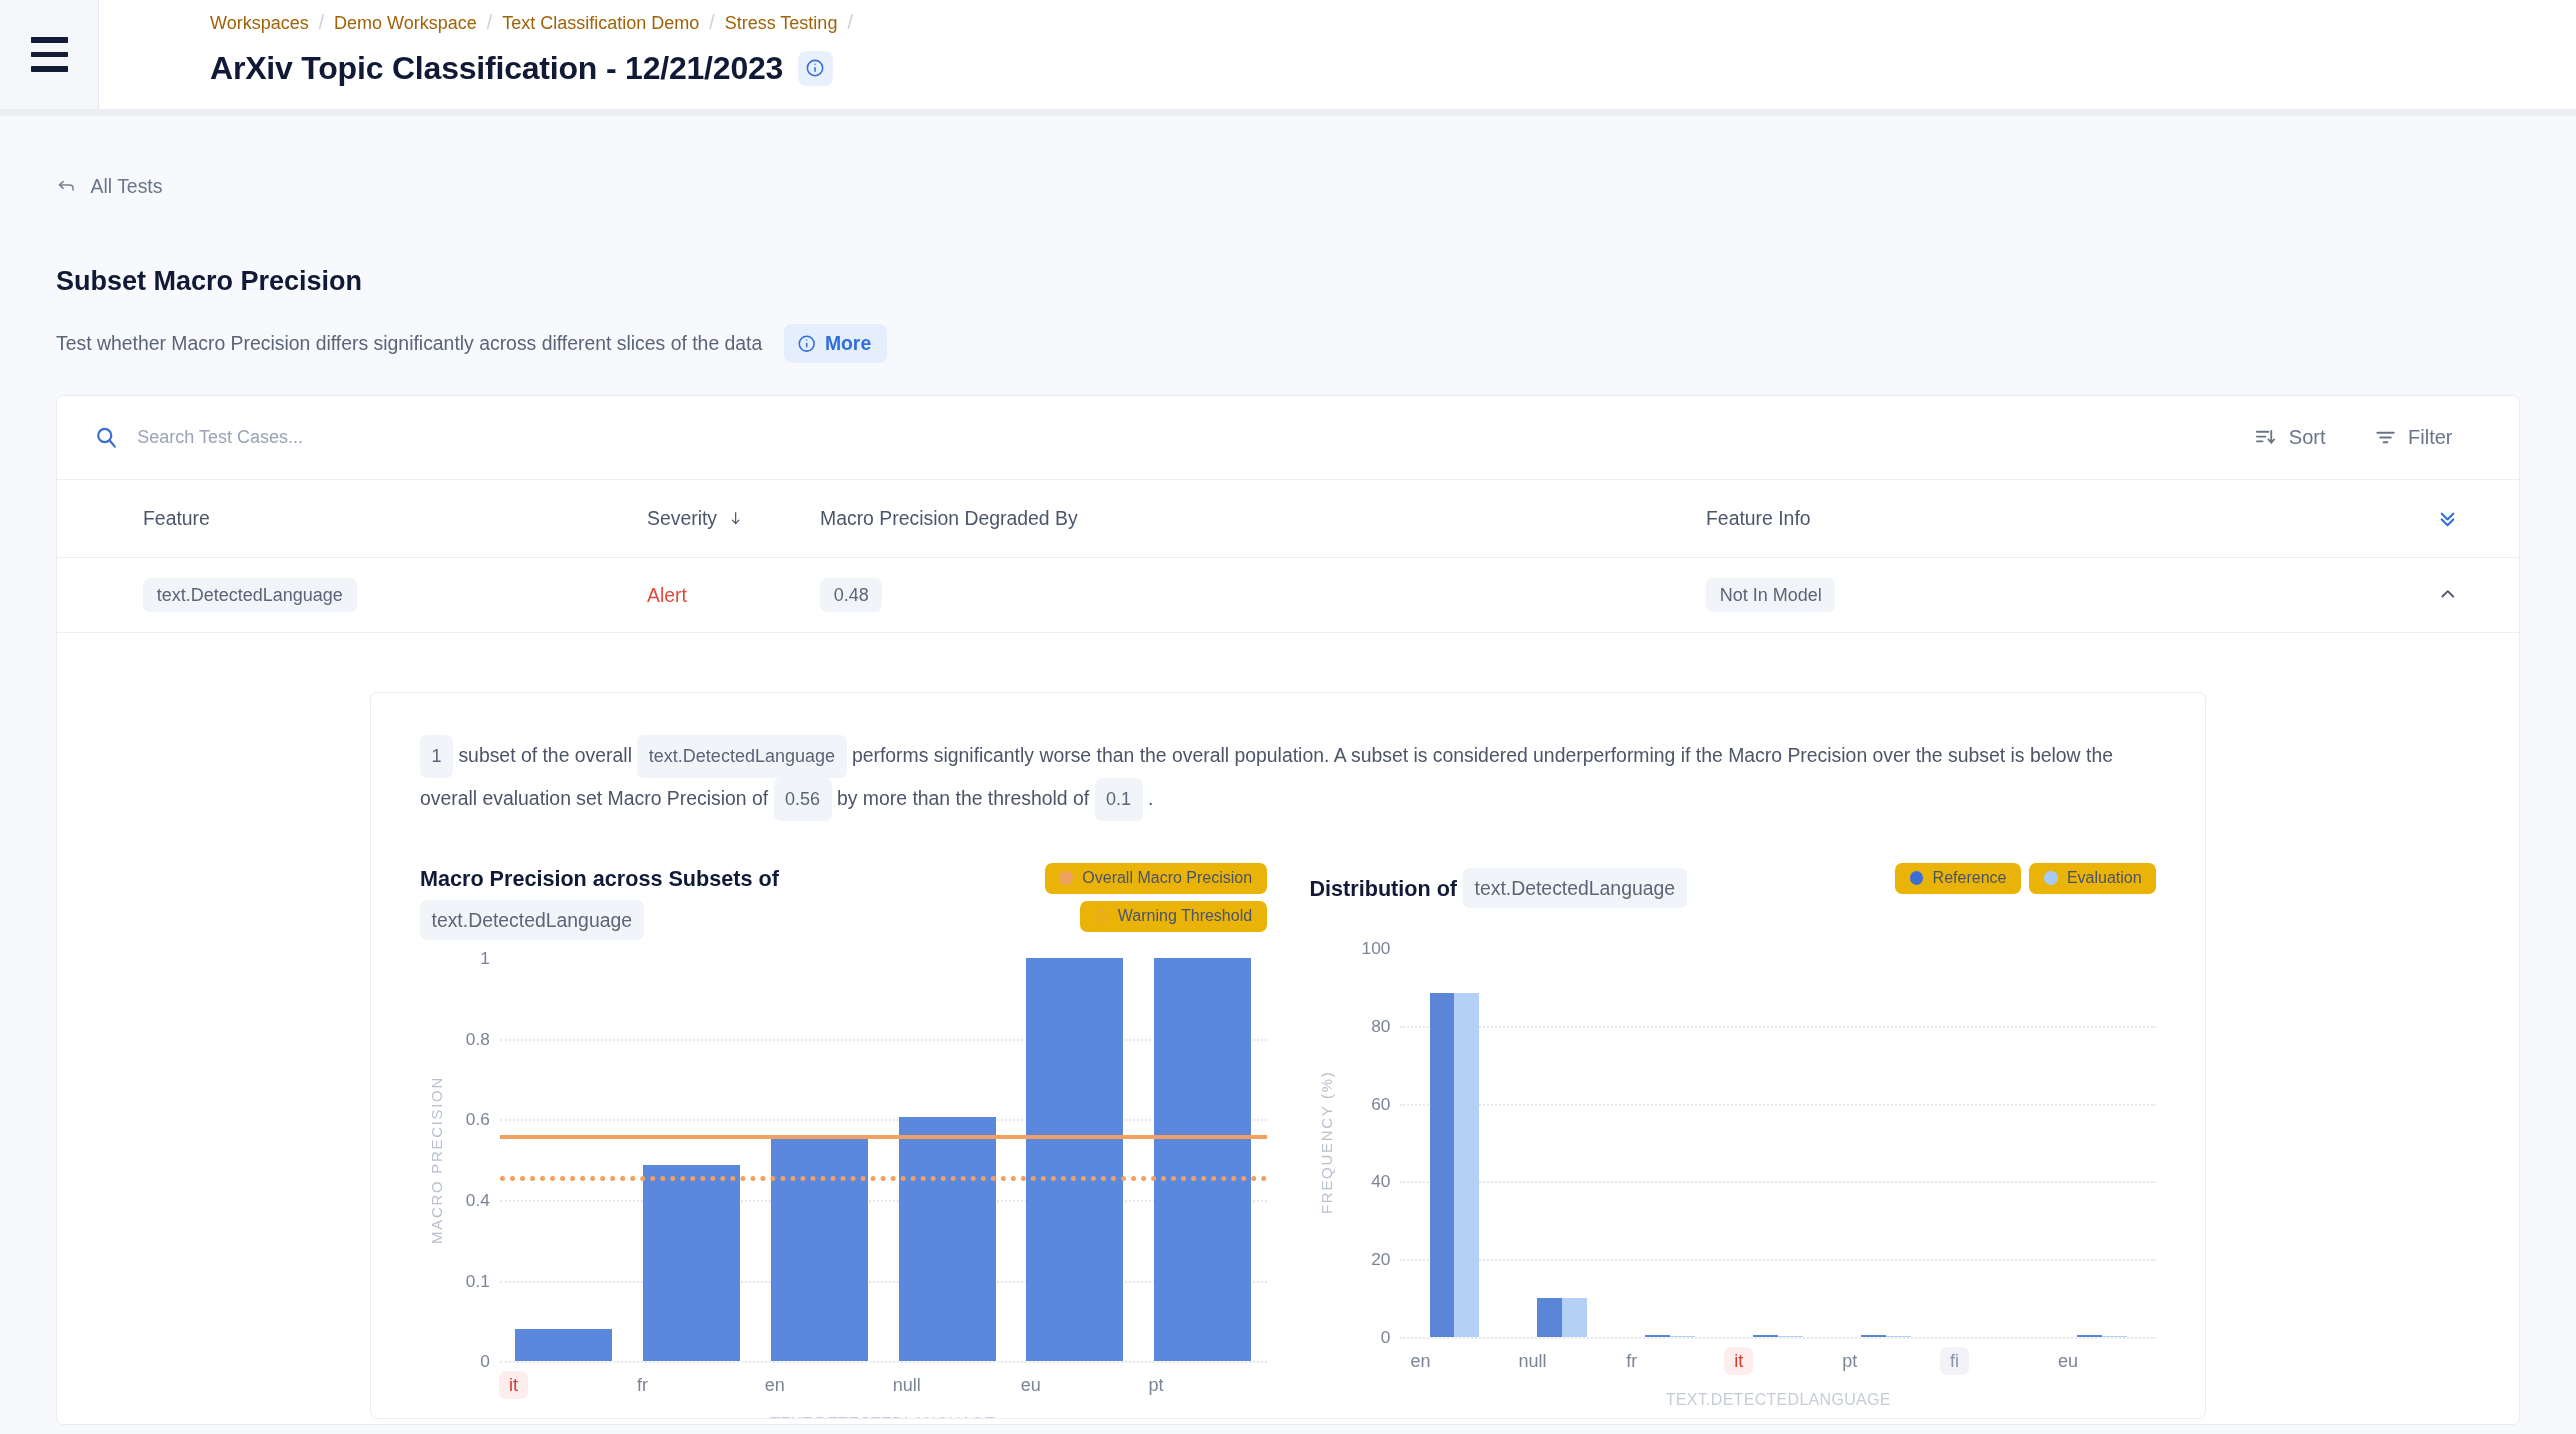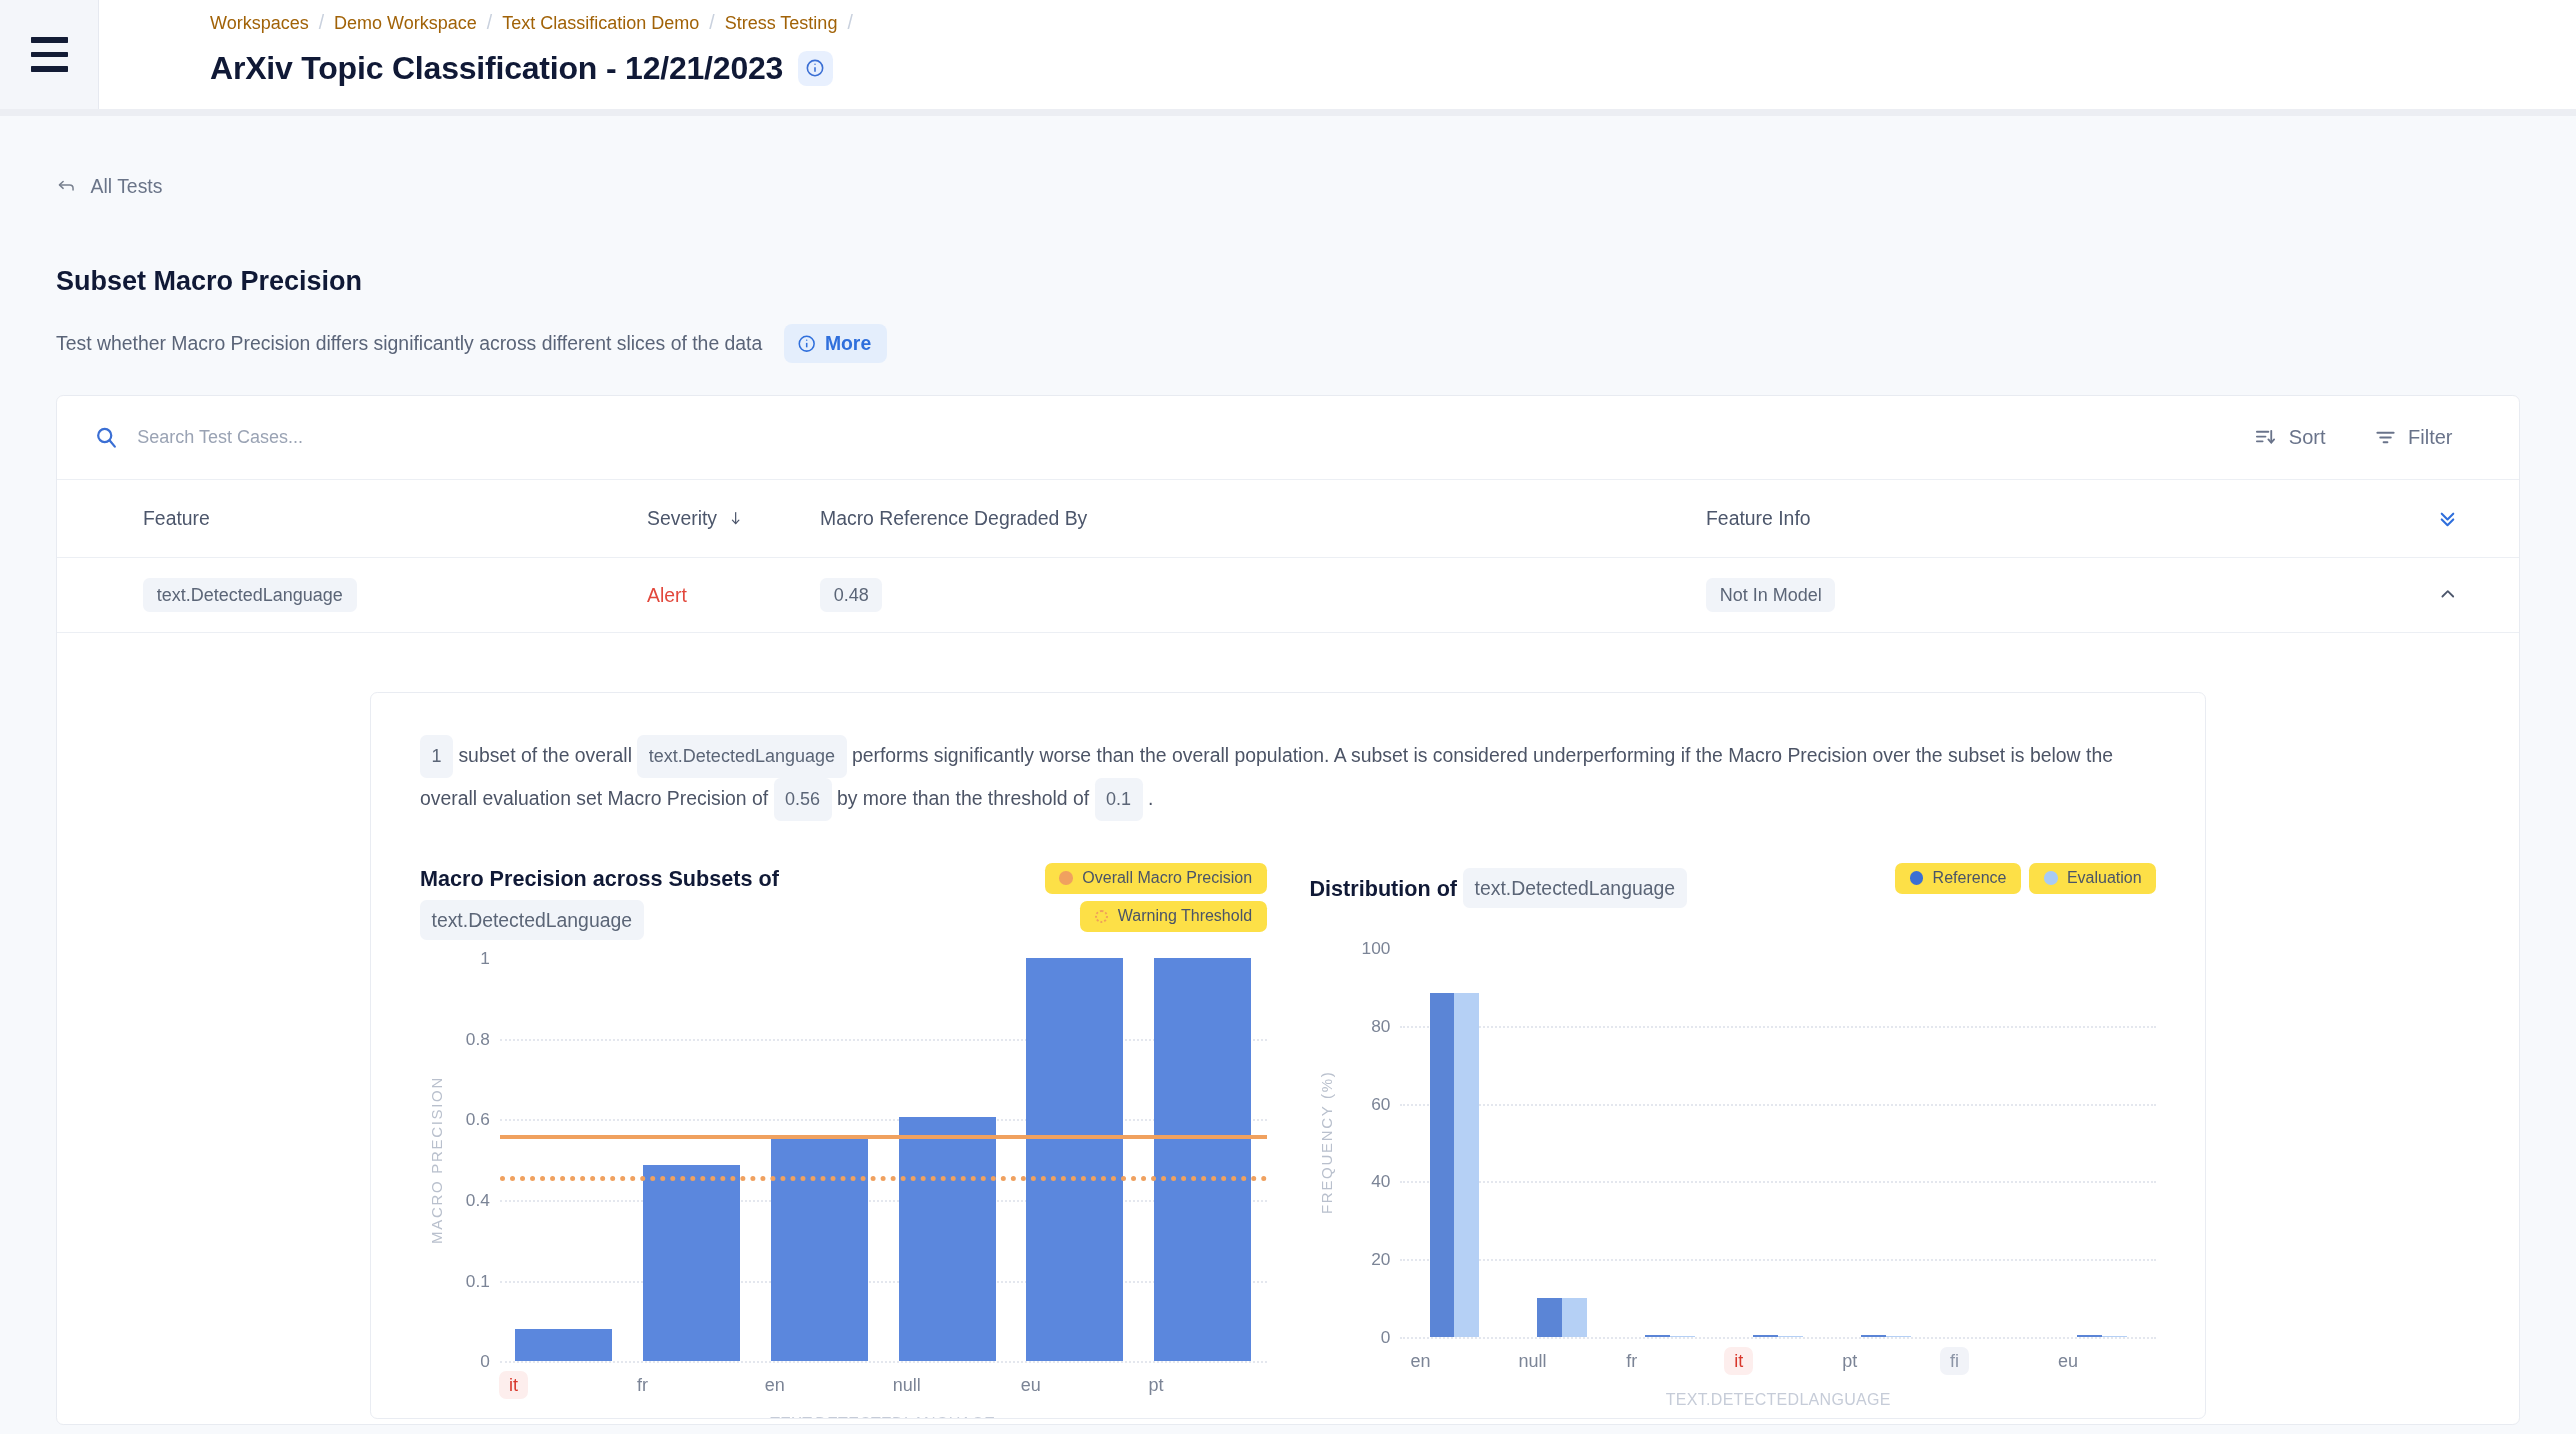--- a/index.html
+++ b/index.html
@@ -92,21 +92,21 @@
   .explain .chip { font-size: 18px; padding: 5px 11.5px; vertical-align: middle; }
 
   .charts { display: flex; margin-top: 42px; gap: 43px; }
   .chart-col { flex: 1; min-width: 0; }
   .chart-head { display: flex; justify-content: space-between; align-items: flex-start; }
   .chart-title { font-size: 21.6px; font-weight: bold; color: #101936; line-height: 1.45; max-width: 504px; }
   .chart-title .chip { font-size: 19.4px; font-weight: normal; padding: 5.8px 11.5px; display: inline-block; margin-top: 5.8px; }
   .legend { display: flex; flex-direction: column; align-items: flex-end; gap: 7.2px; }
   .legend-row { display: flex; gap: 8.6px; }
   .legend-item {
-    background: #fde047; border-radius: 7.2px; padding: 6.5px 14.4px;
+    background: #eab308; border-radius: 7.2px; padding: 6.5px 14.4px;
     display: flex; align-items: center; gap: 9.4px; font-size: 16px; color: #4a5468; white-space: nowrap;
   }
   .dot { width: 13.7px; height: 13.7px; border-radius: 50%; display: inline-block; flex: none; }
   .dot-dash { width: 13.7px; height: 13.7px; flex: none; border: 2.9px dotted #efa05a; border-radius: 50%; }
 
   
   .plot-wrap { display: flex; margin-top: 18.7px; }
   .ylabel {
     writing-mode: vertical-rl; transform: rotate(180deg);
     color: #b9c0cd; font-size: 15px; letter-spacing: 1.7px;
@@ -228,21 +228,21 @@
 
       <div class="thead">
         <div class="th th-feature">Feature</div>
         <div class="th th-severity">
           <span>Severity</span>
           <svg width="17.3" height="18.7" viewBox="0 0 24 24" fill="none" stroke="#4c566b" stroke-width="1.7" stroke-linecap="round">
             <line x1="12" y1="4" x2="12" y2="19"></line>
               <polyline points="7.5,14.5 12,19.4 16.5,14.5"></polyline>
           </svg>
         </div>
-        <div class="th th-degraded">Macro Reference Degraded By</div>
+        <div class="th th-degraded">Macro Precision Degraded By</div>
         <div class="th th-info">Feature Info</div>
         <div class="th th-chev">
           <svg width="23" height="23" viewBox="0 0 24 24" fill="none" stroke="#2f6fdc" stroke-width="2.2" stroke-linecap="round" stroke-linejoin="round">
             <polyline points="6,7 12,13 18,7"></polyline>
               <polyline points="6,13 12,19 18,13"></polyline>
           </svg>
         </div>
       </div>
 
       <div class="trow">

